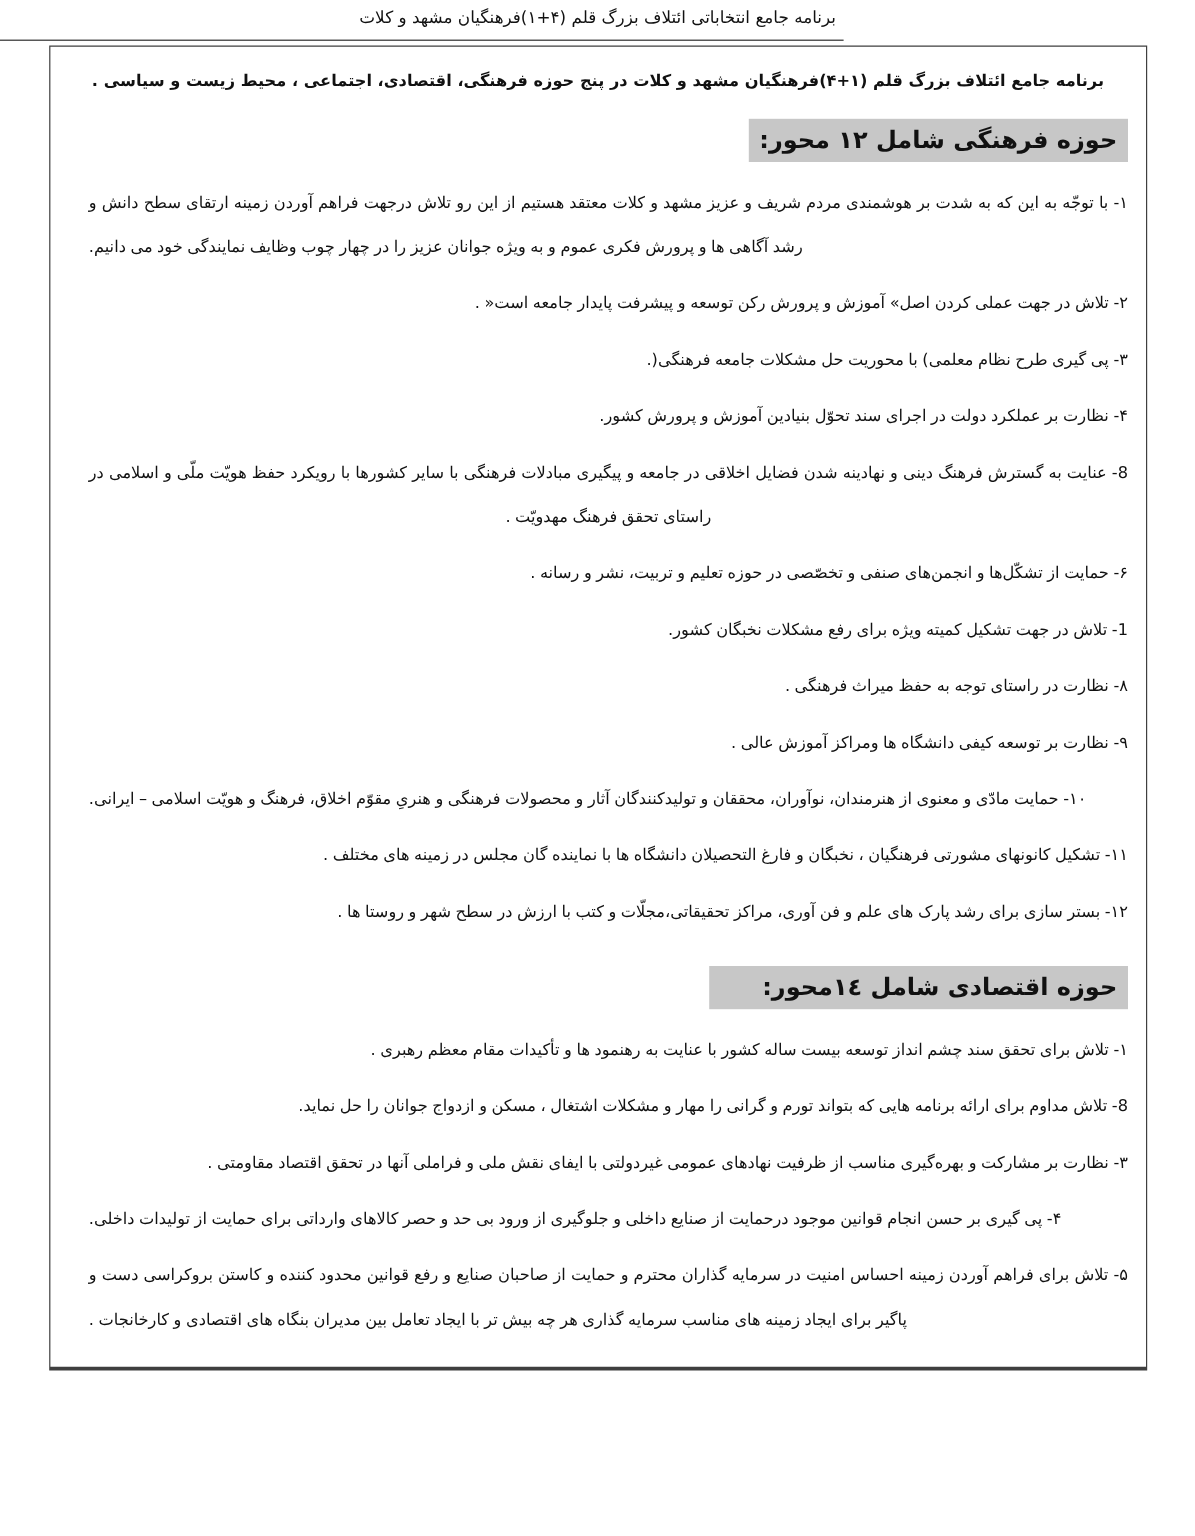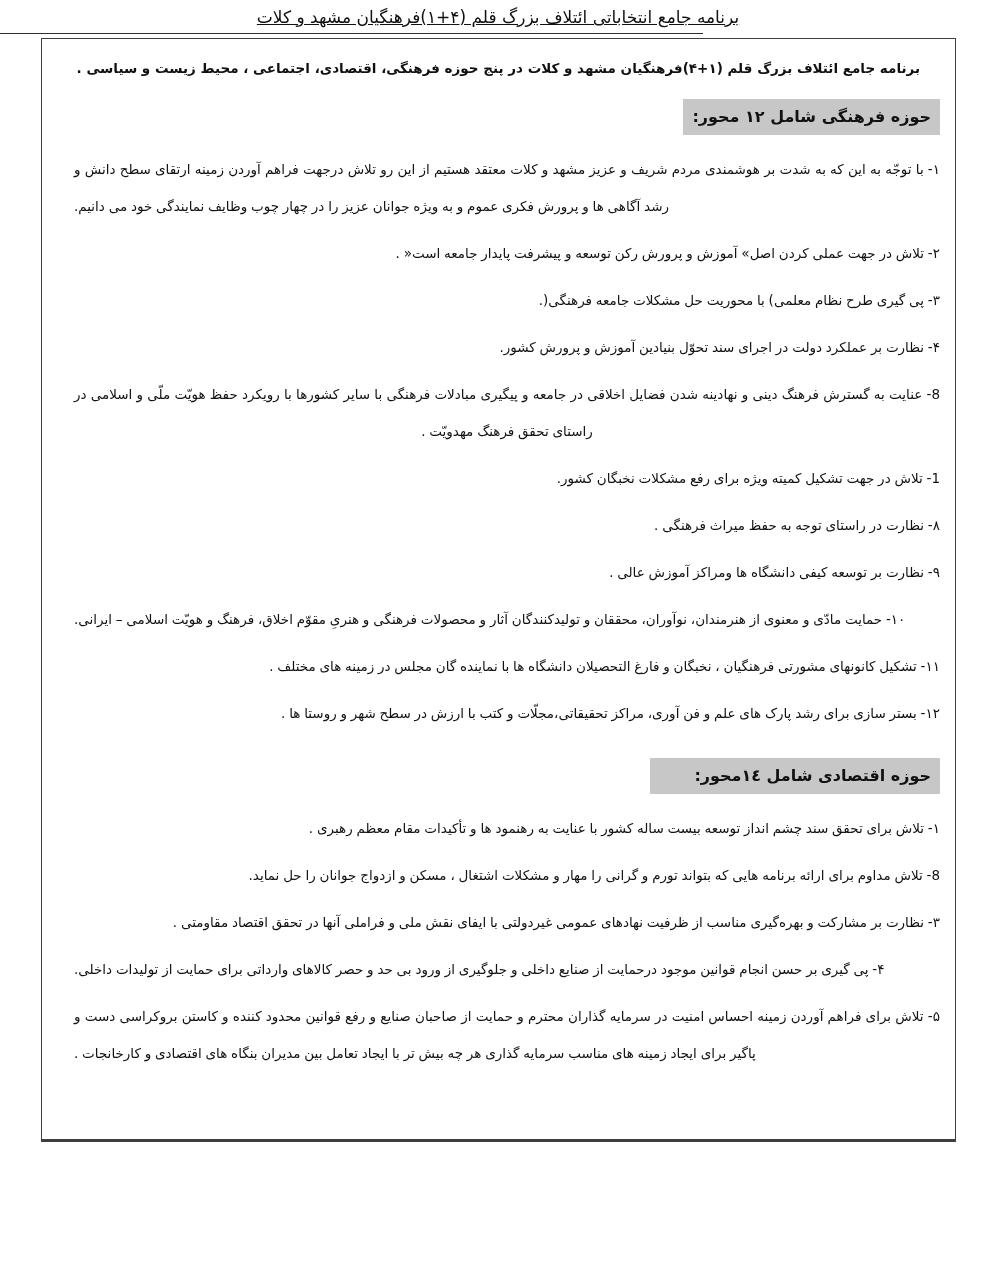--- a/index.html
+++ b/index.html
@@ -16,25 +16,24 @@
     background: #ffffff;
     overflow: hidden;
     direction: rtl;
   }
   .header {
     position: relative;
     height: 38px;
   }
   .title {
     text-align: center;
-    font-size: 17px;
+    font-size: 14px;
     font-weight: normal;
     padding-top: 7px;
     letter-spacing: 0;
-    text-decoration: underline;
   }
   .title-rule {
     position: absolute;
     top: 33px;
     left: 0;
     width: 703px;
     height: 0;
     border-top: 1.5px solid #2f2f2f;
   }
   .frame {
@@ -52,21 +51,21 @@
     padding-right: 20px;
     font-size: 13.5px;
     font-weight: bold;
     line-height: 30px;
     text-align: right;
   }
   .section-heading {
     display: block;
     width: fit-content;
     background: #c7c7c7;
-    font-size: 16px;
+    font-size: 20px;
     font-weight: bold;
     line-height: 25px;
     padding: 5px 9px 6px;
     margin: 0 0 16px;
   }
   .section-heading.economic {
     margin-top: 26px;
     padding-left: 44px;
   }
   .item {
@@ -95,20 +94,21 @@
 
     <p class="intro">برنامه جامع ائتلاف بزرگ قلم (۱+۴)فرهنگیان مشهد و کلات در پنج حوزه فرهنگی، اقتصادی، اجتماعی ، محیط زیست و سیاسی .</p>
 
     <div class="section-heading cultural">حوزه فرهنگی شامل ۱۲ محور:</div>
 
     <p class="item last-left">۱- با توجّه به این که به شدت بر هوشمندی مردم شریف و عزیز مشهد و کلات معتقد هستیم از این رو تلاش درجهت فراهم آوردن زمینه ارتقای سطح دانش و رشد آگاهی ها و پرورش فکری عموم و به ویژه جوانان عزیز را در چهار چوب وظایف نمایندگی خود می دانیم.</p>
     <p class="item">۲- تلاش در جهت عملی کردن اصل» آموزش و پرورش رکن توسعه و پیشرفت پایدار جامعه است« .</p>
     <p class="item">۳- پی گیری طرح نظام معلمی) با محوریت حل مشکلات جامعه فرهنگی(.</p>
     <p class="item">۴- نظارت بر عملکرد دولت در اجرای سند تحوّل بنیادین آموزش و پرورش کشور.</p>
     <p class="item last-center">8- عنایت به گسترش فرهنگ دینی و نهادینه شدن فضایل اخلاقی در جامعه و پیگیری مبادلات فرهنگی با سایر کشورها با رویکرد حفظ هویّت ملّی و اسلامی در راستای تحقق فرهنگ مهدویّت .</p>
+    <p class="item">۶- حمایت از تشکّل‌ها و انجمن‌های صنفی و تخصّصی در حوزه تعلیم و تربیت، نشر و رسانه .</p>
     <p class="item">1- تلاش در جهت تشکیل کمیته ویژه برای رفع مشکلات نخبگان کشور.</p>
     <p class="item">۸- نظارت در راستای توجه به حفظ میراث فرهنگی .</p>
     <p class="item">۹- نظارت بر توسعه کیفی دانشگاه ها ومراکز آموزش عالی .</p>
     <p class="item last-left">۱۰- حمایت مادّی و معنوی از هنرمندان، نوآوران، محققان و تولیدکنندگان آثار و محصولات فرهنگی و هنریِ مقوّم اخلاق، فرهنگ و هویّت اسلامی – ایرانی.</p>
     <p class="item">۱۱- تشکیل کانونهای مشورتی فرهنگیان ، نخبگان و فارغ التحصیلان دانشگاه ها با نماینده گان مجلس در زمینه های مختلف .</p>
     <p class="item">۱۲- بستر سازی برای رشد پارک های علم و فن آوری، مراکز تحقیقاتی،مجلّات و کتب با ارزش در سطح شهر و روستا ها .</p>
 
     <div class="section-heading economic">حوزه اقتصادی شامل ۱٤محور:</div>
 
     <p class="item">۱- تلاش برای تحقق سند چشم انداز توسعه بیست ساله کشور با عنایت به رهنمود ها و تأکیدات مقام معظم رهبری .</p>

